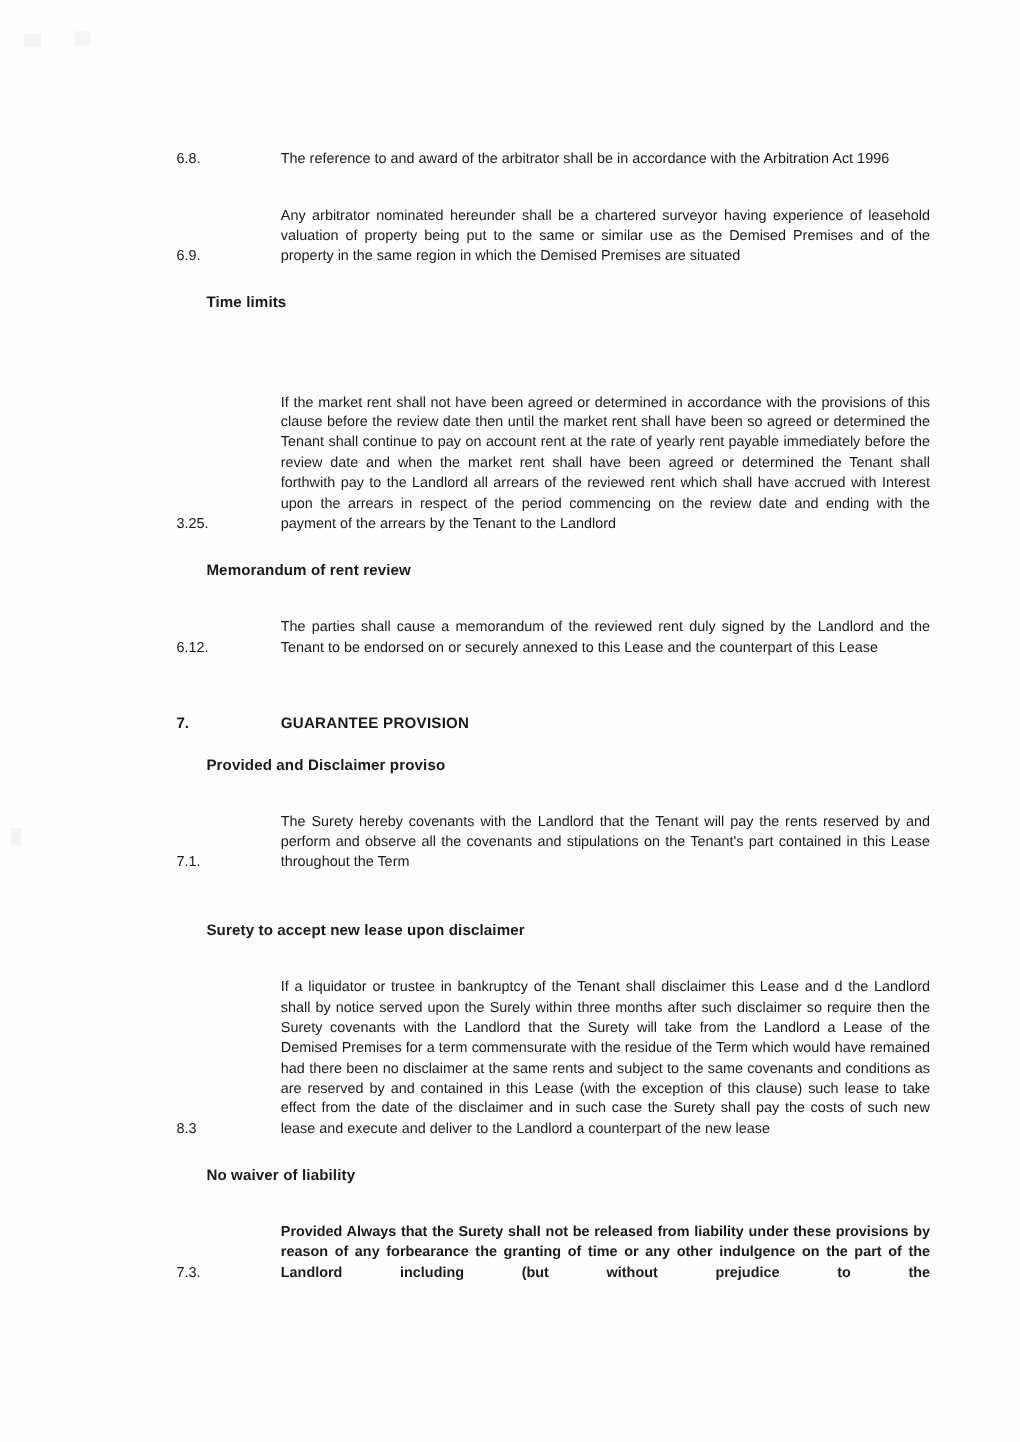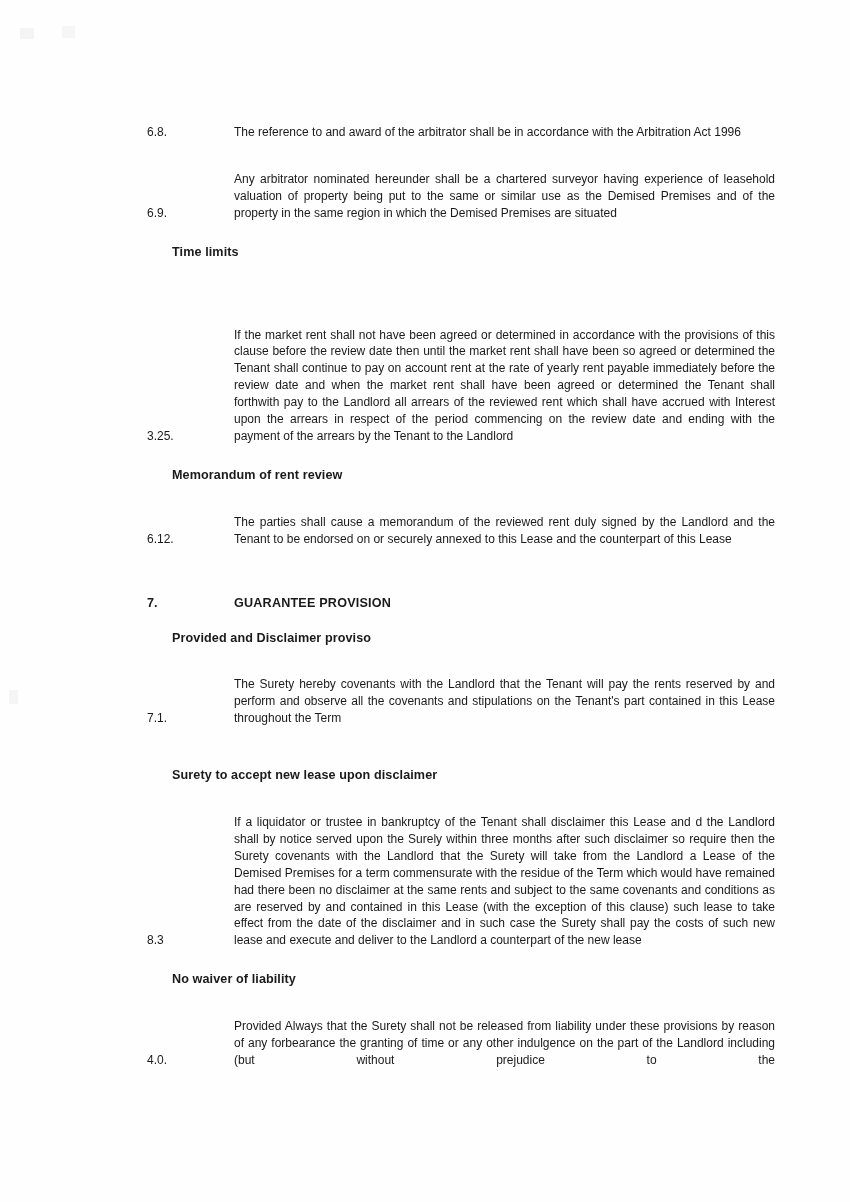--- a/index.html
+++ b/index.html
@@ -57,20 +57,21 @@
   .clause .body {
     flex: 1 1 auto;
     text-align: justify;
     text-justify: inter-word;
     hyphens: none;
     margin-top: 12px;
   }
   
   .clause .body.full-justify {
     text-align-last: justify;
+    font-weight: bold;
   }
 
   .subhead {
     font-size: 12.6px;
     line-height: 16.9px;
     font-weight: bold;
     letter-spacing: 0.1px;
     margin-left: 25px;
   }
 
@@ -173,18 +174,18 @@
       <span class="body">If a liquidator or trustee in bankruptcy of the Tenant shall disclaimer this Lease and d the Landlord shall by notice served upon the Surely within three months after such disclaimer so require then the Surety covenants with the Landlord that the Surety will take from the Landlord a Lease of the Demised Premises for a term commensurate with the residue of the Term which would have remained had there been no disclaimer at the same rents and subject to the same covenants and conditions as are reserved by and contained in this Lease (with the exception of this clause) such lease to take effect from the date of the disclaimer and in such case the Surety shall pay the costs of such new lease and execute and deliver to the Landlord a counterpart of the new lease</span>
     </div>
 
     <div class="gap-lg"></div>
 
     <div class="subhead">No waiver of liability</div>
 
     <div class="gap-md"></div>
 
     <div class="clause">
-      <span class="num">4.0.</span>
+      <span class="num">7.3.</span>
       <span class="body full-justify">Provided Always that the Surety shall not be released from liability under these provisions by reason of any forbearance the granting of time or any other indulgence on the part of the Landlord including (but without prejudice to the</span>
     </div>
 
   </div>
 </div>
 
 </body></html>

